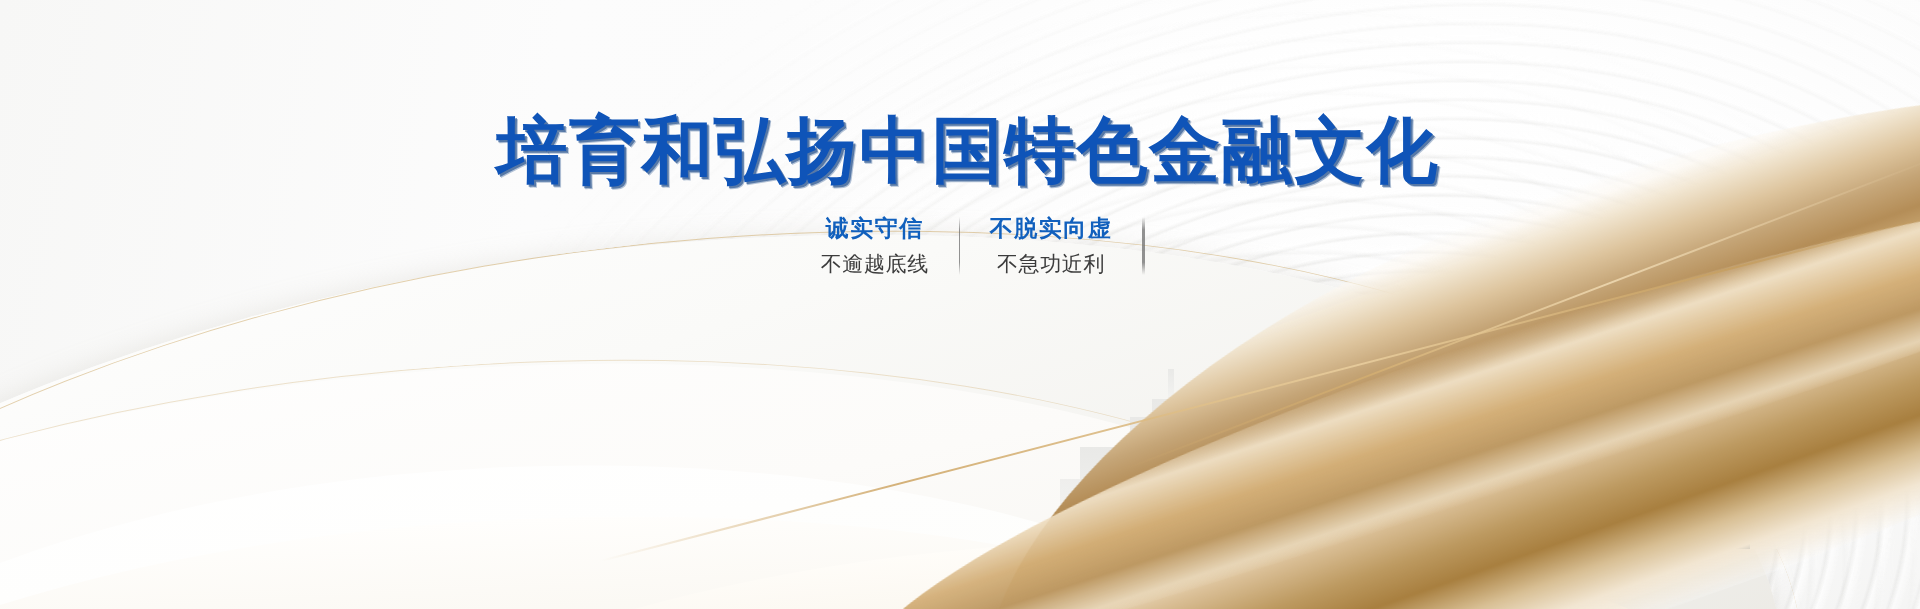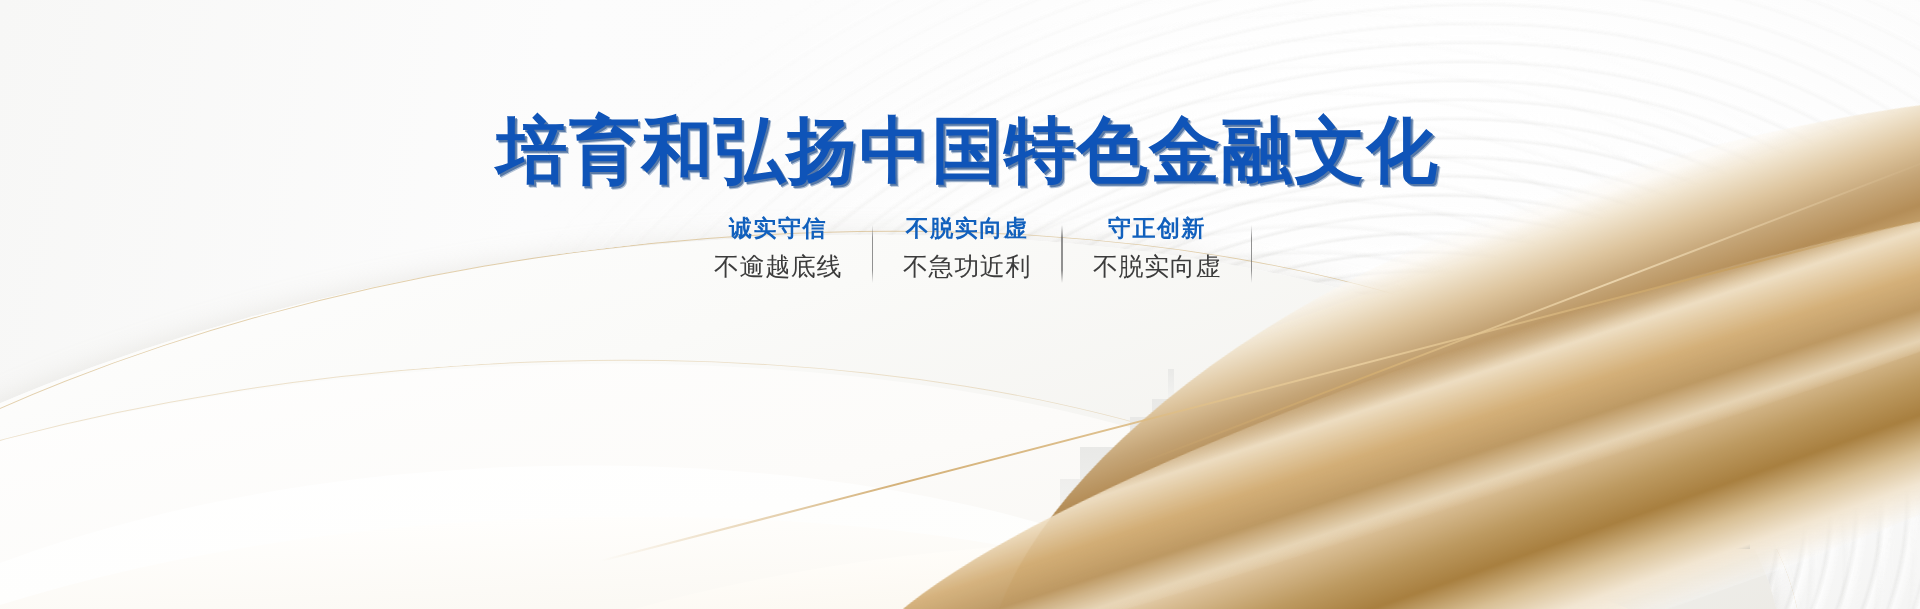--- a/index.html
+++ b/index.html
@@ -294,38 +294,38 @@
        2px 2px 0 rgba(10,58,126,.55),
        3px 3px 0 rgba(10,58,126,.30),
        0 2px 6px rgba(255,255,255,.85);
     white-space:nowrap;
     transform:scaleX(.98);
   }
 
   .principles{
     display:flex;
     justify-content:center;
-    align-items:flex-end;
+    align-items:flex-start;
     gap:0;
     margin-top:24px;
   }
   .principle{
     padding:0 30px;
     min-width:108px;
   }
   .principle .p-title{
     font-size:23px;
     font-weight:bold;
     color:#1160bd;
     letter-spacing:1.5px;
     line-height:1.28;
     white-space:nowrap;
   }
   .principle .p-sub{
-    font-size:25px;
+    font-size:21px;
     color:#3c3c3c;
     letter-spacing:.6px;
     line-height:1.3;
     margin-top:7px;
     white-space:nowrap;
   }
   .divider{
     width:1px;
     height:58px;
     margin-top:3px;
@@ -502,24 +502,20 @@
       <div class="principle">
         <div class="p-title">不脱实向虚</div>
         <div class="p-sub">不急功近利</div>
       </div>
 
       <div class="divider"></div>
 
 
       <div class="divider"></div>
 
-      <div class="principle">
-        <div class="p-title">守正创新</div>
-        <div class="p-sub">不脱实向虚</div>
-      </div>
 
       <div class="divider"></div>
 
 
     </div>
   </div>
 
 </div>
 
 </body></html>

